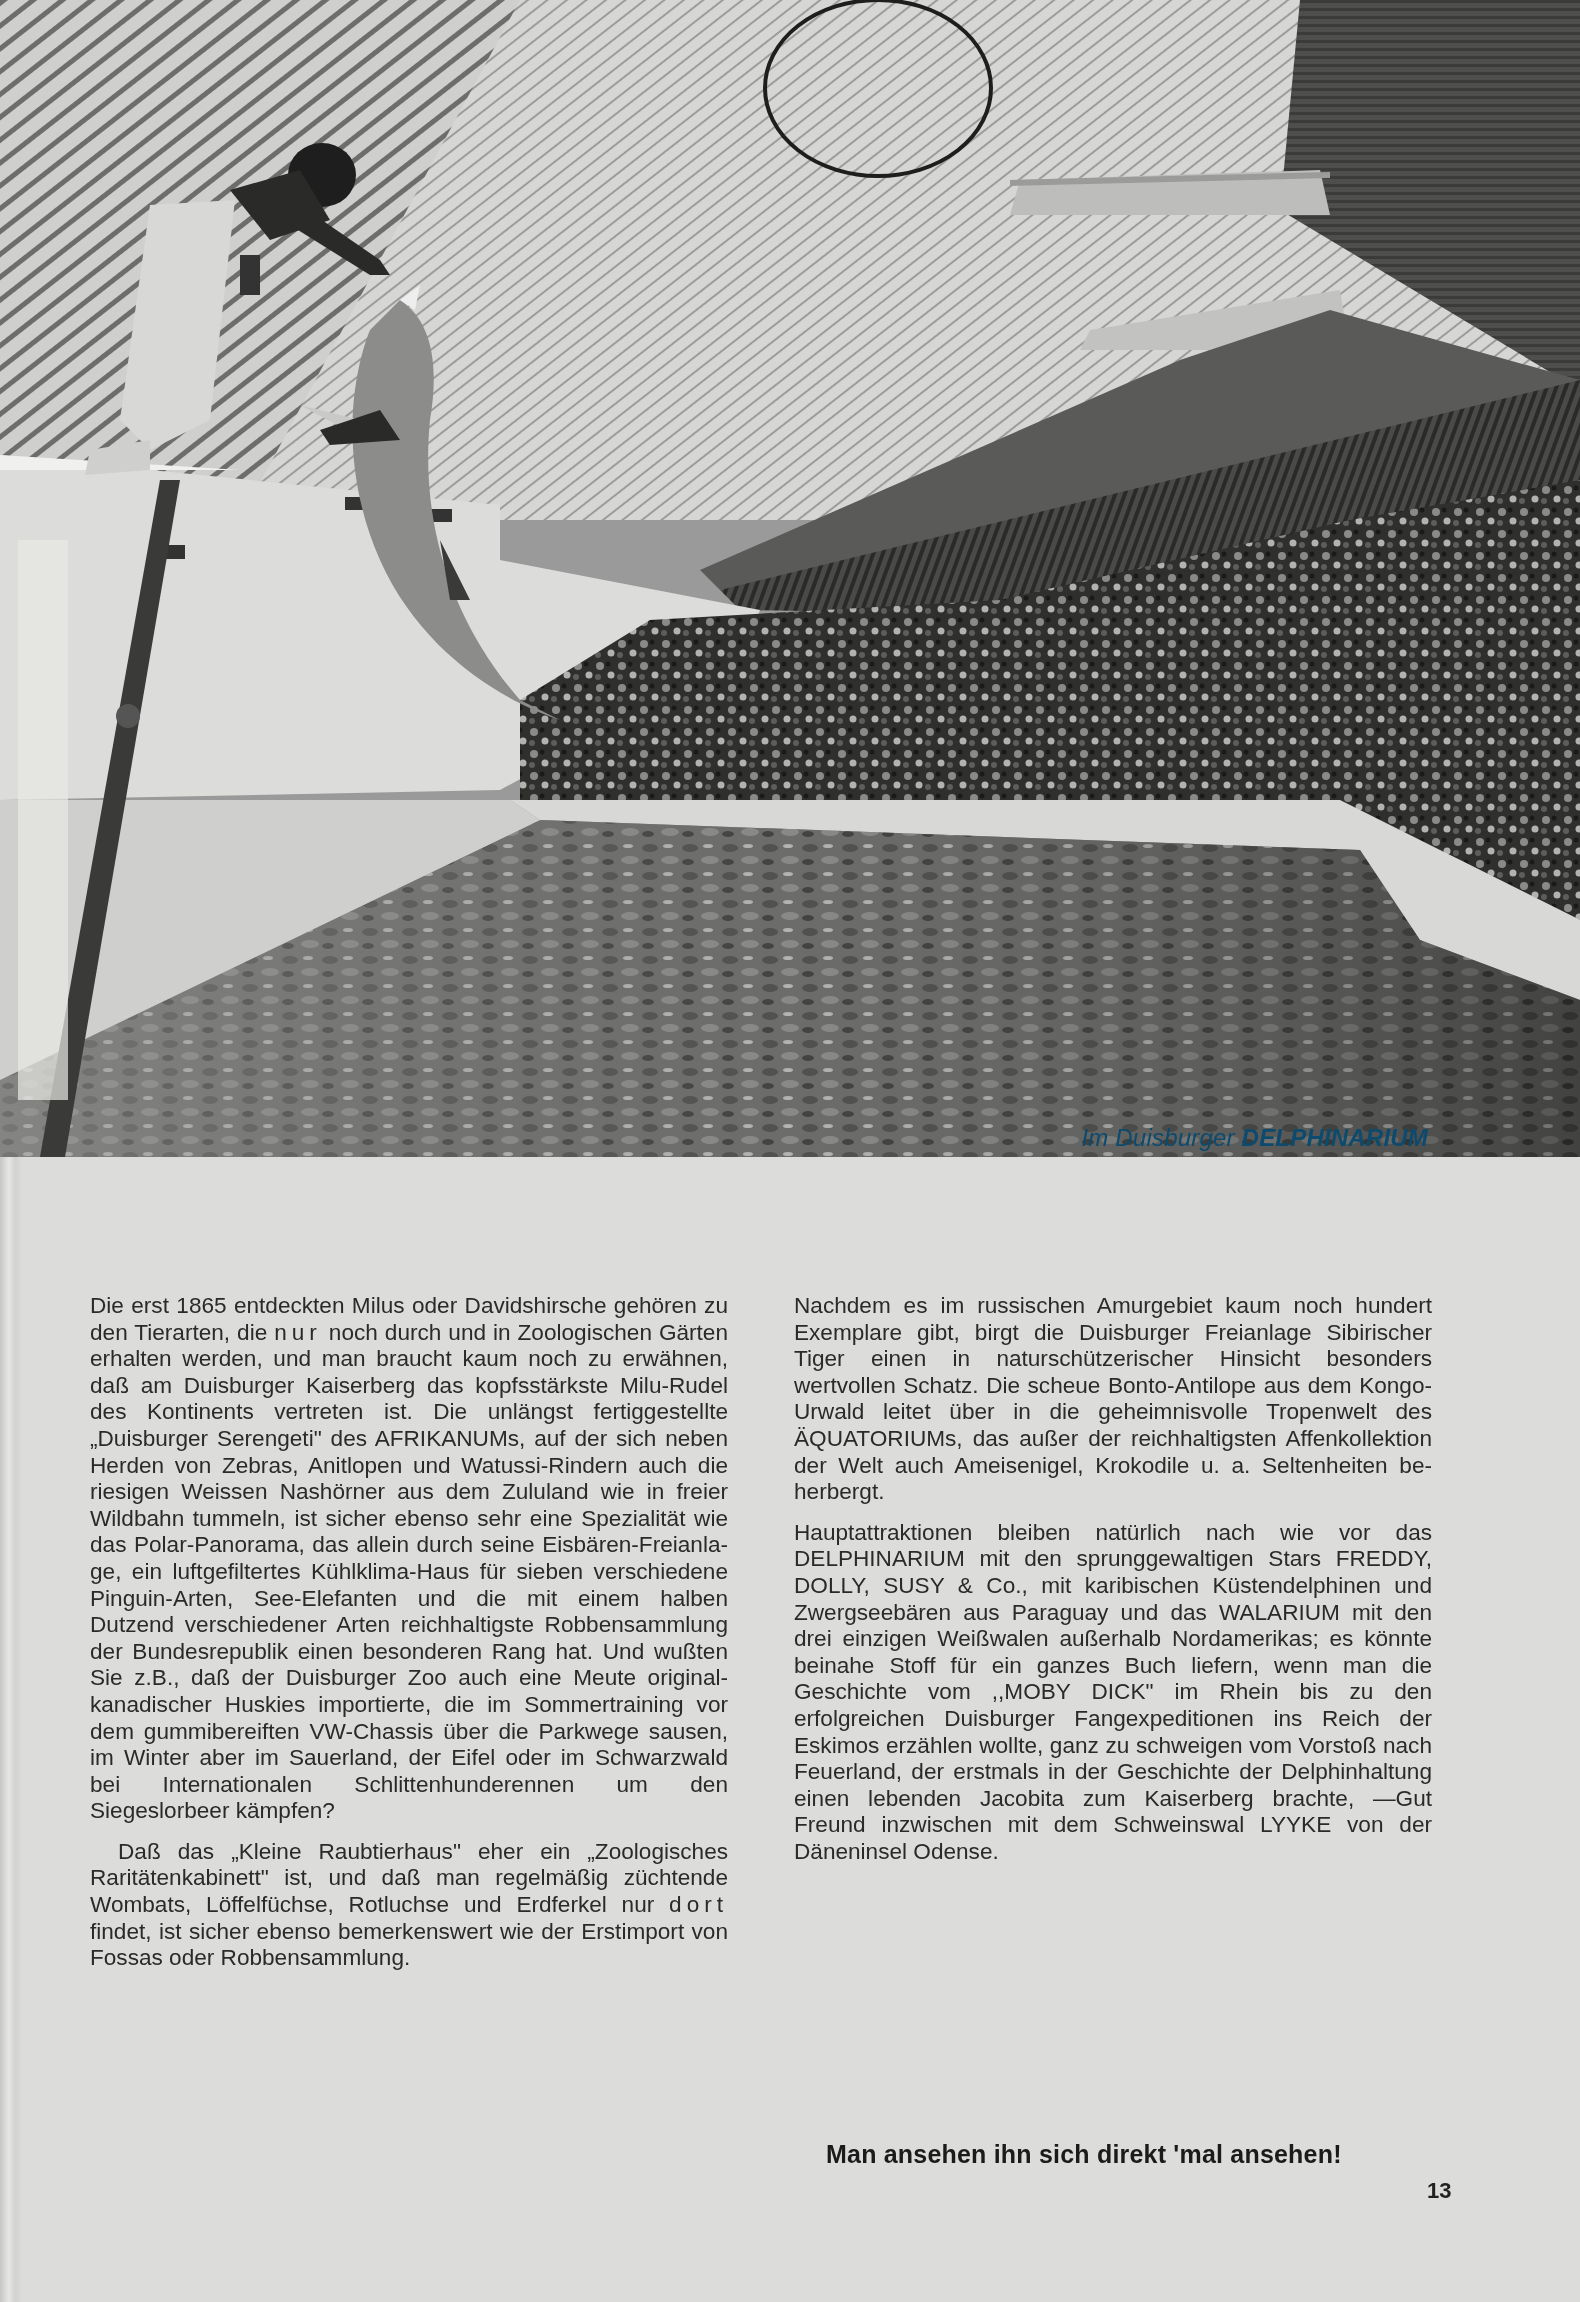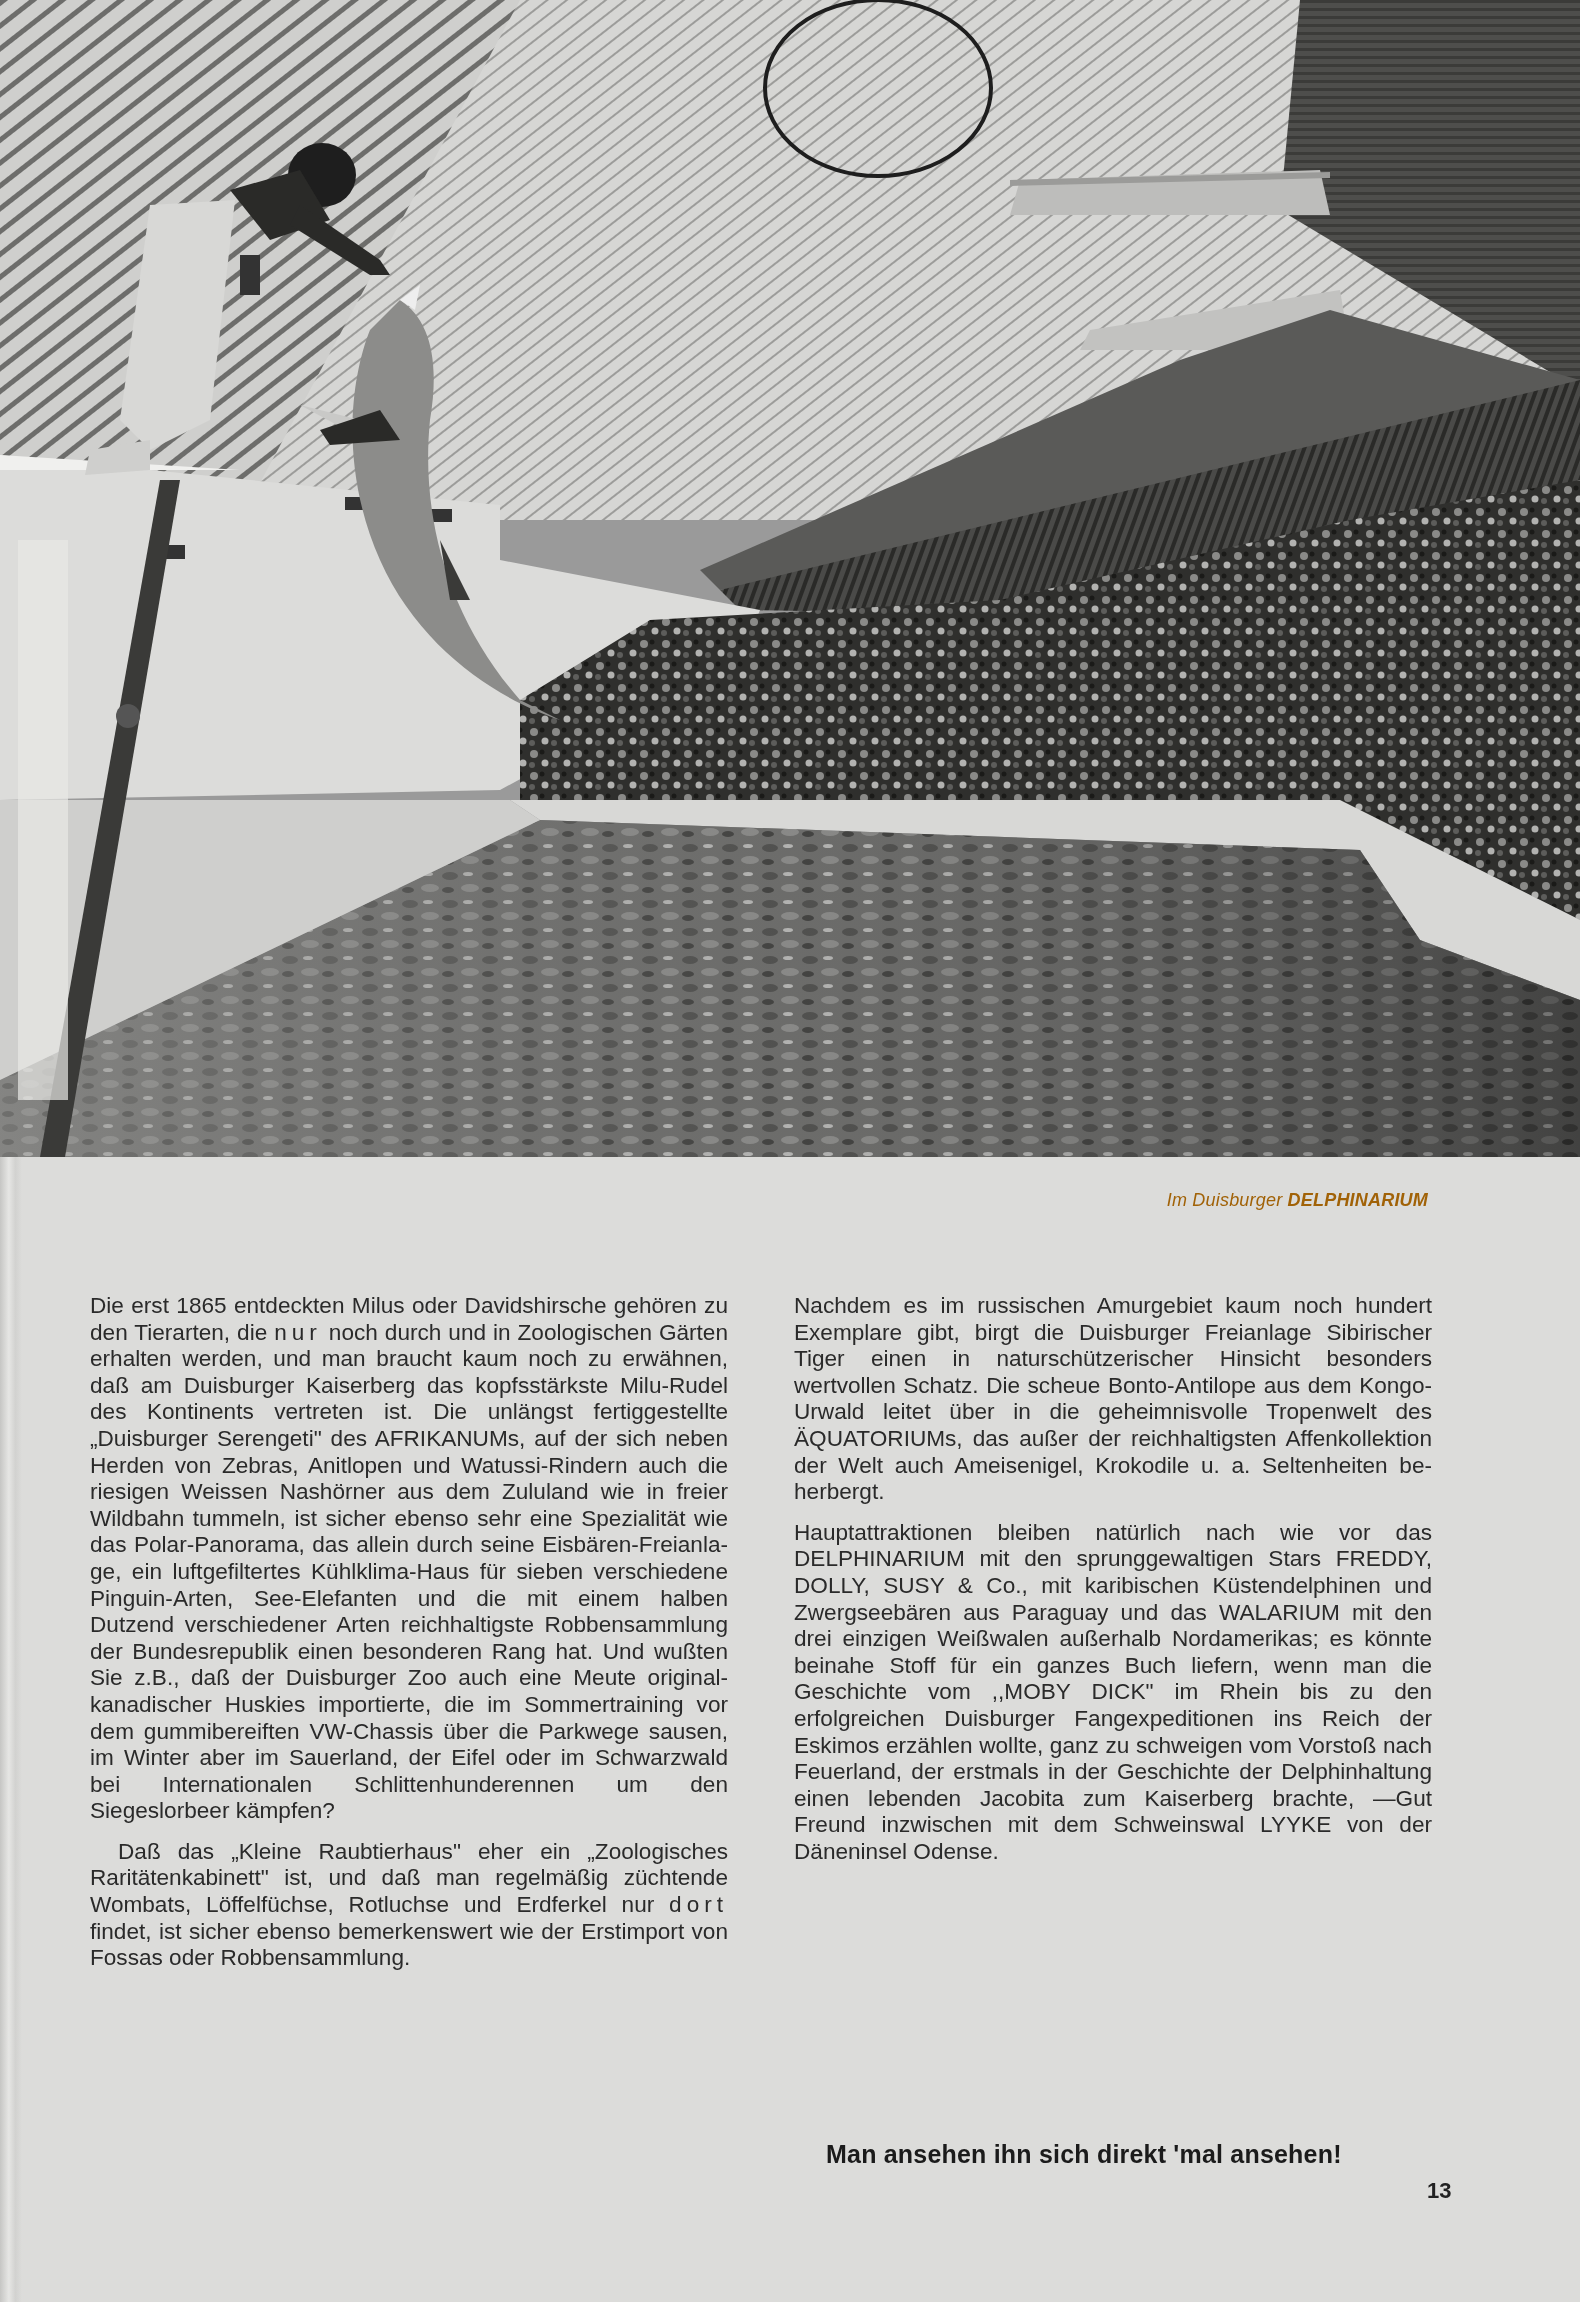--- a/index.html
+++ b/index.html
@@ -14,22 +14,22 @@
     background: linear-gradient(90deg, #c6c6c4 0%, #e6e6e4 40%, #d2d2d0 70%, #dcdcda 100%);
   }
   
   .photo {
     position: absolute; left: 0; top: 0; width: 1580px; height: 1157px;
     overflow: hidden; background: #9a9a9a;
   }
   .photo svg { display: block; }
   
   .caption {
-    position: absolute; right: 152px; top: 1190px;
-    font-style: italic; font-size: 18px; color: #a16207;
+    position: absolute; right: 152px; top: 1124px;
+    font-style: italic; font-size: 24px; color: #0c4a6e;
     letter-spacing: 0.2px;
   }
   .caption .strong { font-weight: bold; font-style: italic; }
   
   .col {
     position: absolute; top: 1293px; width: 638px;
     font-size: 22.6px; line-height: 26.6px; text-align: justify;
     hyphens: manual;
   }
   .col-left { left: 90px; }

